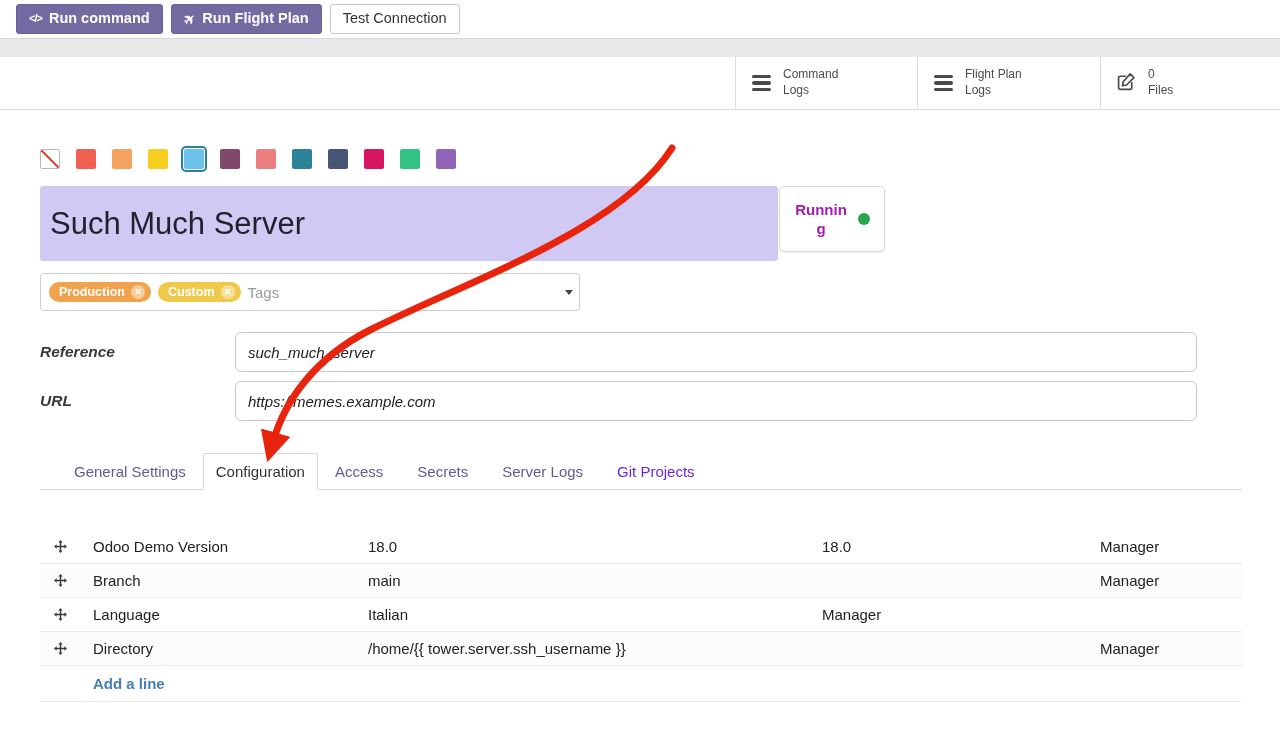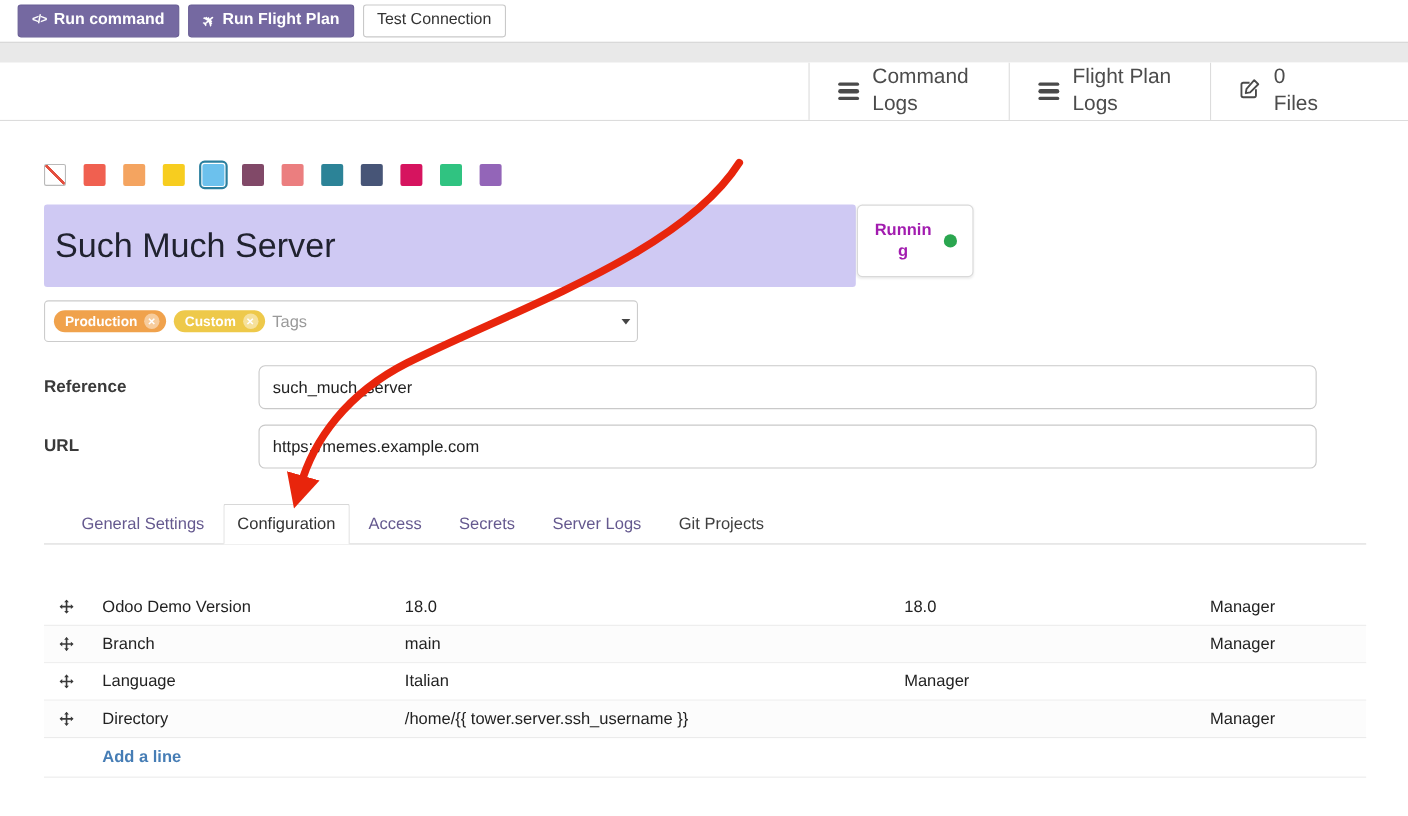--- a/index.html
+++ b/index.html
@@ -13,22 +13,22 @@
          cursor:pointer; display:inline-flex; align-items:center; gap:7px; font-family:inherit; line-height:1.2; }
   .btn-primary { background:#7569a1; color:#fff; border-color:#695e95; font-weight:bold; }
   .btn-secondary { background:#fff; color:#333; border-color:#c9c9c9; }
   .code-icon { font-size:11px; font-weight:bold; letter-spacing:-1px; }
   .plane-icon { display:inline-block; transform:rotate(-40deg); font-size:14px; }
 
   .top-strip { height:19px; background:#e9e9e9; border-top:1px solid #d8d8d8; }
 
   
   .form-header { height:53px; display:flex; justify-content:flex-end; border-bottom:1px solid #dcdcdc; background:#fff; }
-  .stat-btn { display:flex; align-items:center; gap:12px; padding:0 26px; background:#fff; border:none;
-              border-left:1px solid #dcdcdc; font-family:inherit; font-size:19px; color:#4c4c4c;
+  .stat-btn { display:flex; align-items:center; gap:12px; padding:0 16px; background:#fff; border:none;
+              border-left:1px solid #dcdcdc; font-family:inherit; font-size:12px; color:#4c4c4c;
               cursor:pointer; text-align:left; }
   .stat-btn.w1 { width:182px; } .stat-btn.w2 { width:183px; } .stat-btn.w3 { width:180px; }
   .stat-text span { display:block; line-height:1.3; }
   .hamburger { display:inline-flex; flex-direction:column; gap:3px; }
   .hamburger i { width:19px; height:3.5px; background:#4a4a4a; border-radius:2px; }
 
   
   .sheet { padding:0 38px 0 40px; position:relative; background:#fff; }
 
   .palette { margin-top:39px; display:flex; gap:16px; align-items:center; }
@@ -50,21 +50,21 @@
   .tags-box { margin-top:12px; width:540px; height:38px; border:1px solid #ccc; border-radius:4px;
               display:flex; align-items:center; padding:0 6px 0 8px; gap:7px; cursor:text; background:#fff; }
   .tag { display:inline-flex; align-items:center; gap:6px; color:#fff; font-size:12.5px; font-weight:bold;
          padding:3px 6px 3px 10px; border-radius:12px; white-space:nowrap; }
   .tag-x { width:14px; height:14px; border-radius:50%; background:rgba(255,255,255,0.45); color:#fff;
            font-size:9px; display:flex; align-items:center; justify-content:center; cursor:pointer; }
   .tags-placeholder { color:#9a9a9a; font-size:15px; }
   .caret { margin-left:auto; width:0; height:0; border-left:4.5px solid transparent;
            border-right:4.5px solid transparent; border-top:5.5px solid #444; cursor:pointer; }
 
-  .fields { margin-top:21px; margin-right:45px; display:flex; flex-direction:column; gap:14px; }
+  .fields { margin-top:21px; margin-right:45px; display:flex; flex-direction:column; gap:9px;font-style:italic; }
   .field-row { display:flex; align-items:center; }
   .field-label { width:195px; font-weight:bold; font-size:15.5px; color:#3a3a3a; }
   .field-input { flex:1; height:40px; border:1px solid #c9c9c9; border-radius:6px; display:flex;
                  align-items:center; padding:0 12px; font-size:15px; color:#222; cursor:text; background:#fff; }
 
   .tabs { margin-top:32px; display:flex; align-items:flex-end; border-bottom:1px solid #d8d8d8; padding-left:17px; }
   .tab { font-size:15px; padding:9px 17px; cursor:pointer; color:#65598f; text-decoration:none; }
   .tab.active { background:#fff; border:1px solid #d8d8d8; border-bottom:1px solid #fff; margin-bottom:-1px;
                 border-radius:2px 2px 0 0; color:#333; padding:9px 12px; }
 
@@ -189,21 +189,21 @@
         <div class="field-input">https://memes.example.com</div>
       </div>
     </div>
 
     <div class="tabs">
       <a class="tab" style="color: rgb(101, 89, 143);">General Settings</a>
       <a class="tab active">Configuration</a>
       <a class="tab" style="color: rgb(101, 89, 143);">Access</a>
       <a class="tab" style="color: rgb(101, 89, 143);">Secrets</a>
       <a class="tab" style="color: rgb(101, 89, 143);">Server Logs</a>
-      <a class="tab" style="color: #404040;">Git Projects</a>
+      <a class="tab" style="color: #6d28d9;">Git Projects</a>
     </div>
 
     <div class="var-table">
 
       <div class="t-row t-body-row">
         <div class="handle-cell">
           <svg width="13" height="13" viewBox="0 0 14 14">
               <path fill="#3a3a3a" d="M7 0 L9.3 2.8 L7.8 2.8 L7.8 6.2 L11.2 6.2 L11.2 4.7 L14 7 L11.2 9.3 L11.2 7.8 L7.8 7.8 L7.8 11.2 L9.3 11.2 L7 14 L4.7 11.2 L6.2 11.2 L6.2 7.8 L2.8 7.8 L2.8 9.3 L0 7 L2.8 4.7 L2.8 6.2 L6.2 6.2 L6.2 2.8 L4.7 2.8 Z"></path>
             </svg>
         </div>

